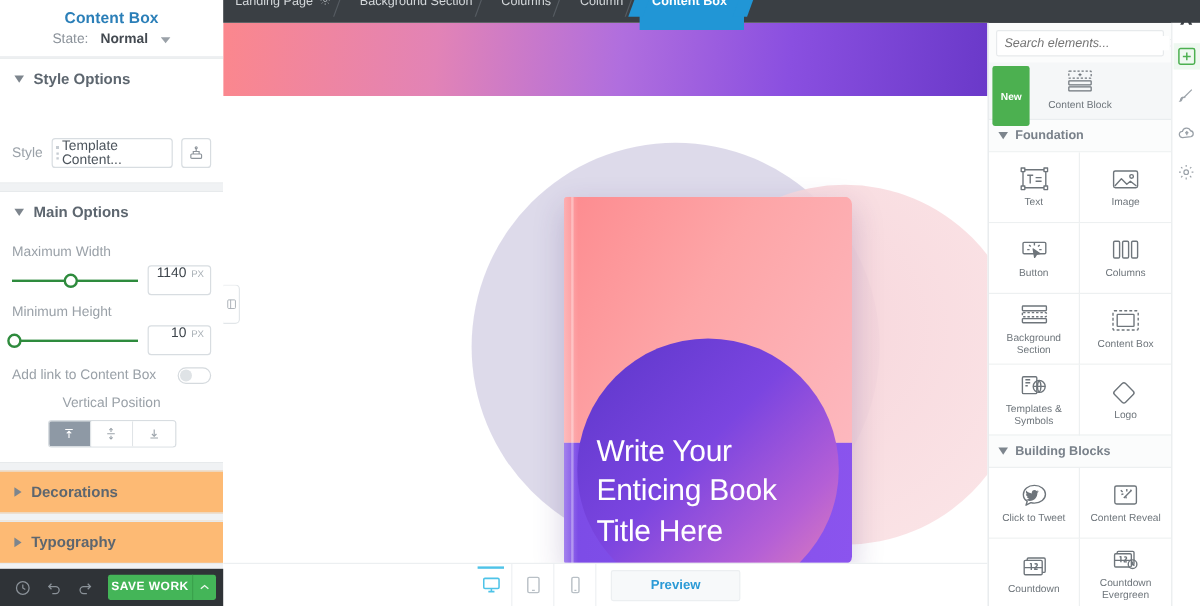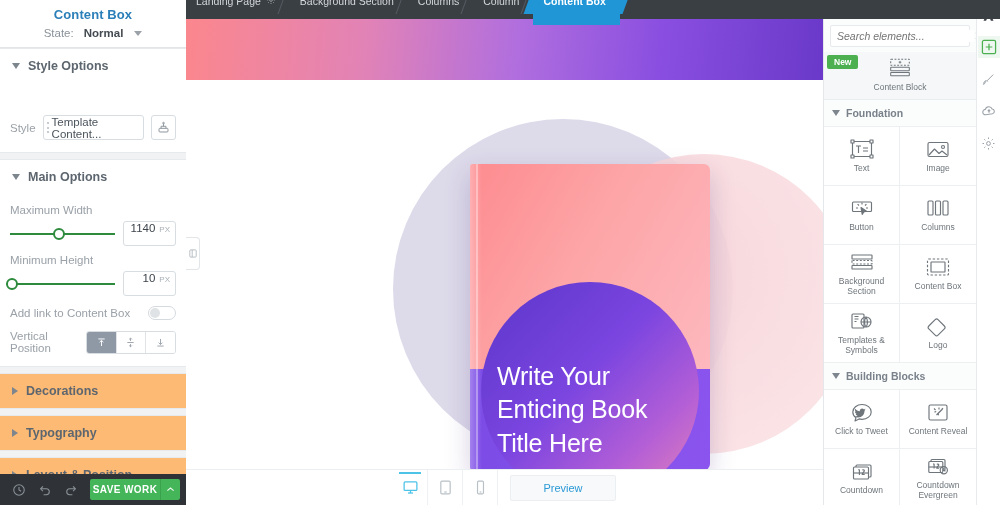--- a/index.html
+++ b/index.html
@@ -95,21 +95,21 @@
   }
   .toggle {
     width: 28px; height: 14px; border-radius: 8px;
     background: #fff; border: 1px solid #d5dade; position: relative;
   }
   .toggle::after {
     content: ""; position: absolute; left: 1px; top: 1px;
     width: 10px; height: 10px; border-radius: 50%; background: #dfe3e6;
   }
 
-  .vp-row { display: flex; align-items: center; gap: 8px; margin-top: 10px; }
+  .vp-row { display: flex; align-items: center; gap: 8px; margin-top: 10px; flex-direction: column; }
   .vp-group { display: flex; border: 1px solid #d8dde1; border-radius: 3px; overflow: hidden; }
   .vp-btn {
     width: 35px; height: 21px; display: flex; align-items: center;
     justify-content: center; background: #fff;
     border-right: 1px solid #e0e4e7;
   }
   .vp-btn:last-child { border-right: none; }
   .vp-btn.active { background: #8e99a5; }
 
   .accordion-item {
@@ -239,20 +239,21 @@
     border-right: 1px solid #eef1f3;
   }
   .dev-btn.active::before {
     content: ""; position: absolute; left: 6px; right: 6px; top: 2px;
     height: 2px; background: #4ec3e8;
   }
   #preview-btn {
     margin-left: 12px; padding: 6px 32px; font-size: 11px;
     color: #2b9ad6; background: #f7f9fa; border-radius: 2px;
     border: 1px solid #eceff1;
+    font-weight: bold;
   }
 
   
   #right-panel {
     position: absolute; left: 823px; top: 0; width: 153px; height: 505px;
     background: #fbfcfc; border-left: 1px solid #e4e8ea; overflow: hidden;
   }
   #rp-top { height: 19px; background: #3a3f44; }
   .search-wrap { padding: 6px 6px 0 6px; }
   .search-box {
@@ -265,21 +266,21 @@
   }
   .x-close { font-size: 12px; color: #b7bdc2; line-height: 1; }
 
   .cb-row {
     position: relative; background: #f5f7f8; border-bottom: 1px solid #e9edef;
     height: 48px; margin-top: 5px; display: flex; flex-direction: column;
     align-items: center; justify-content: center; gap: 2px;
   }
   .new-badge {
     position: absolute; left: 3px; top: 3px; background: #4cb050;
-    color: #fff; font-size: 8.5px; font-weight: bold; padding: 2px 7px;
+    color: #fff; font-size: 8.5px; font-weight: bold; padding: 20px 7px;
     border-radius: 2px;
   }
   .tile-label { font-size: 8.5px; color: #6e757b; text-align: center; line-height: 1.2; }
 
   .group-head {
     display: flex; align-items: center; gap: 6px;
     padding: 7px 8px; background: #fbfcfc; border-bottom: 1px solid #edf0f1;
   }
   .group-title { font-size: 10.5px; color: #79818a; font-weight: bold; }
   .tile-grid { display: flex; flex-wrap: wrap; }

